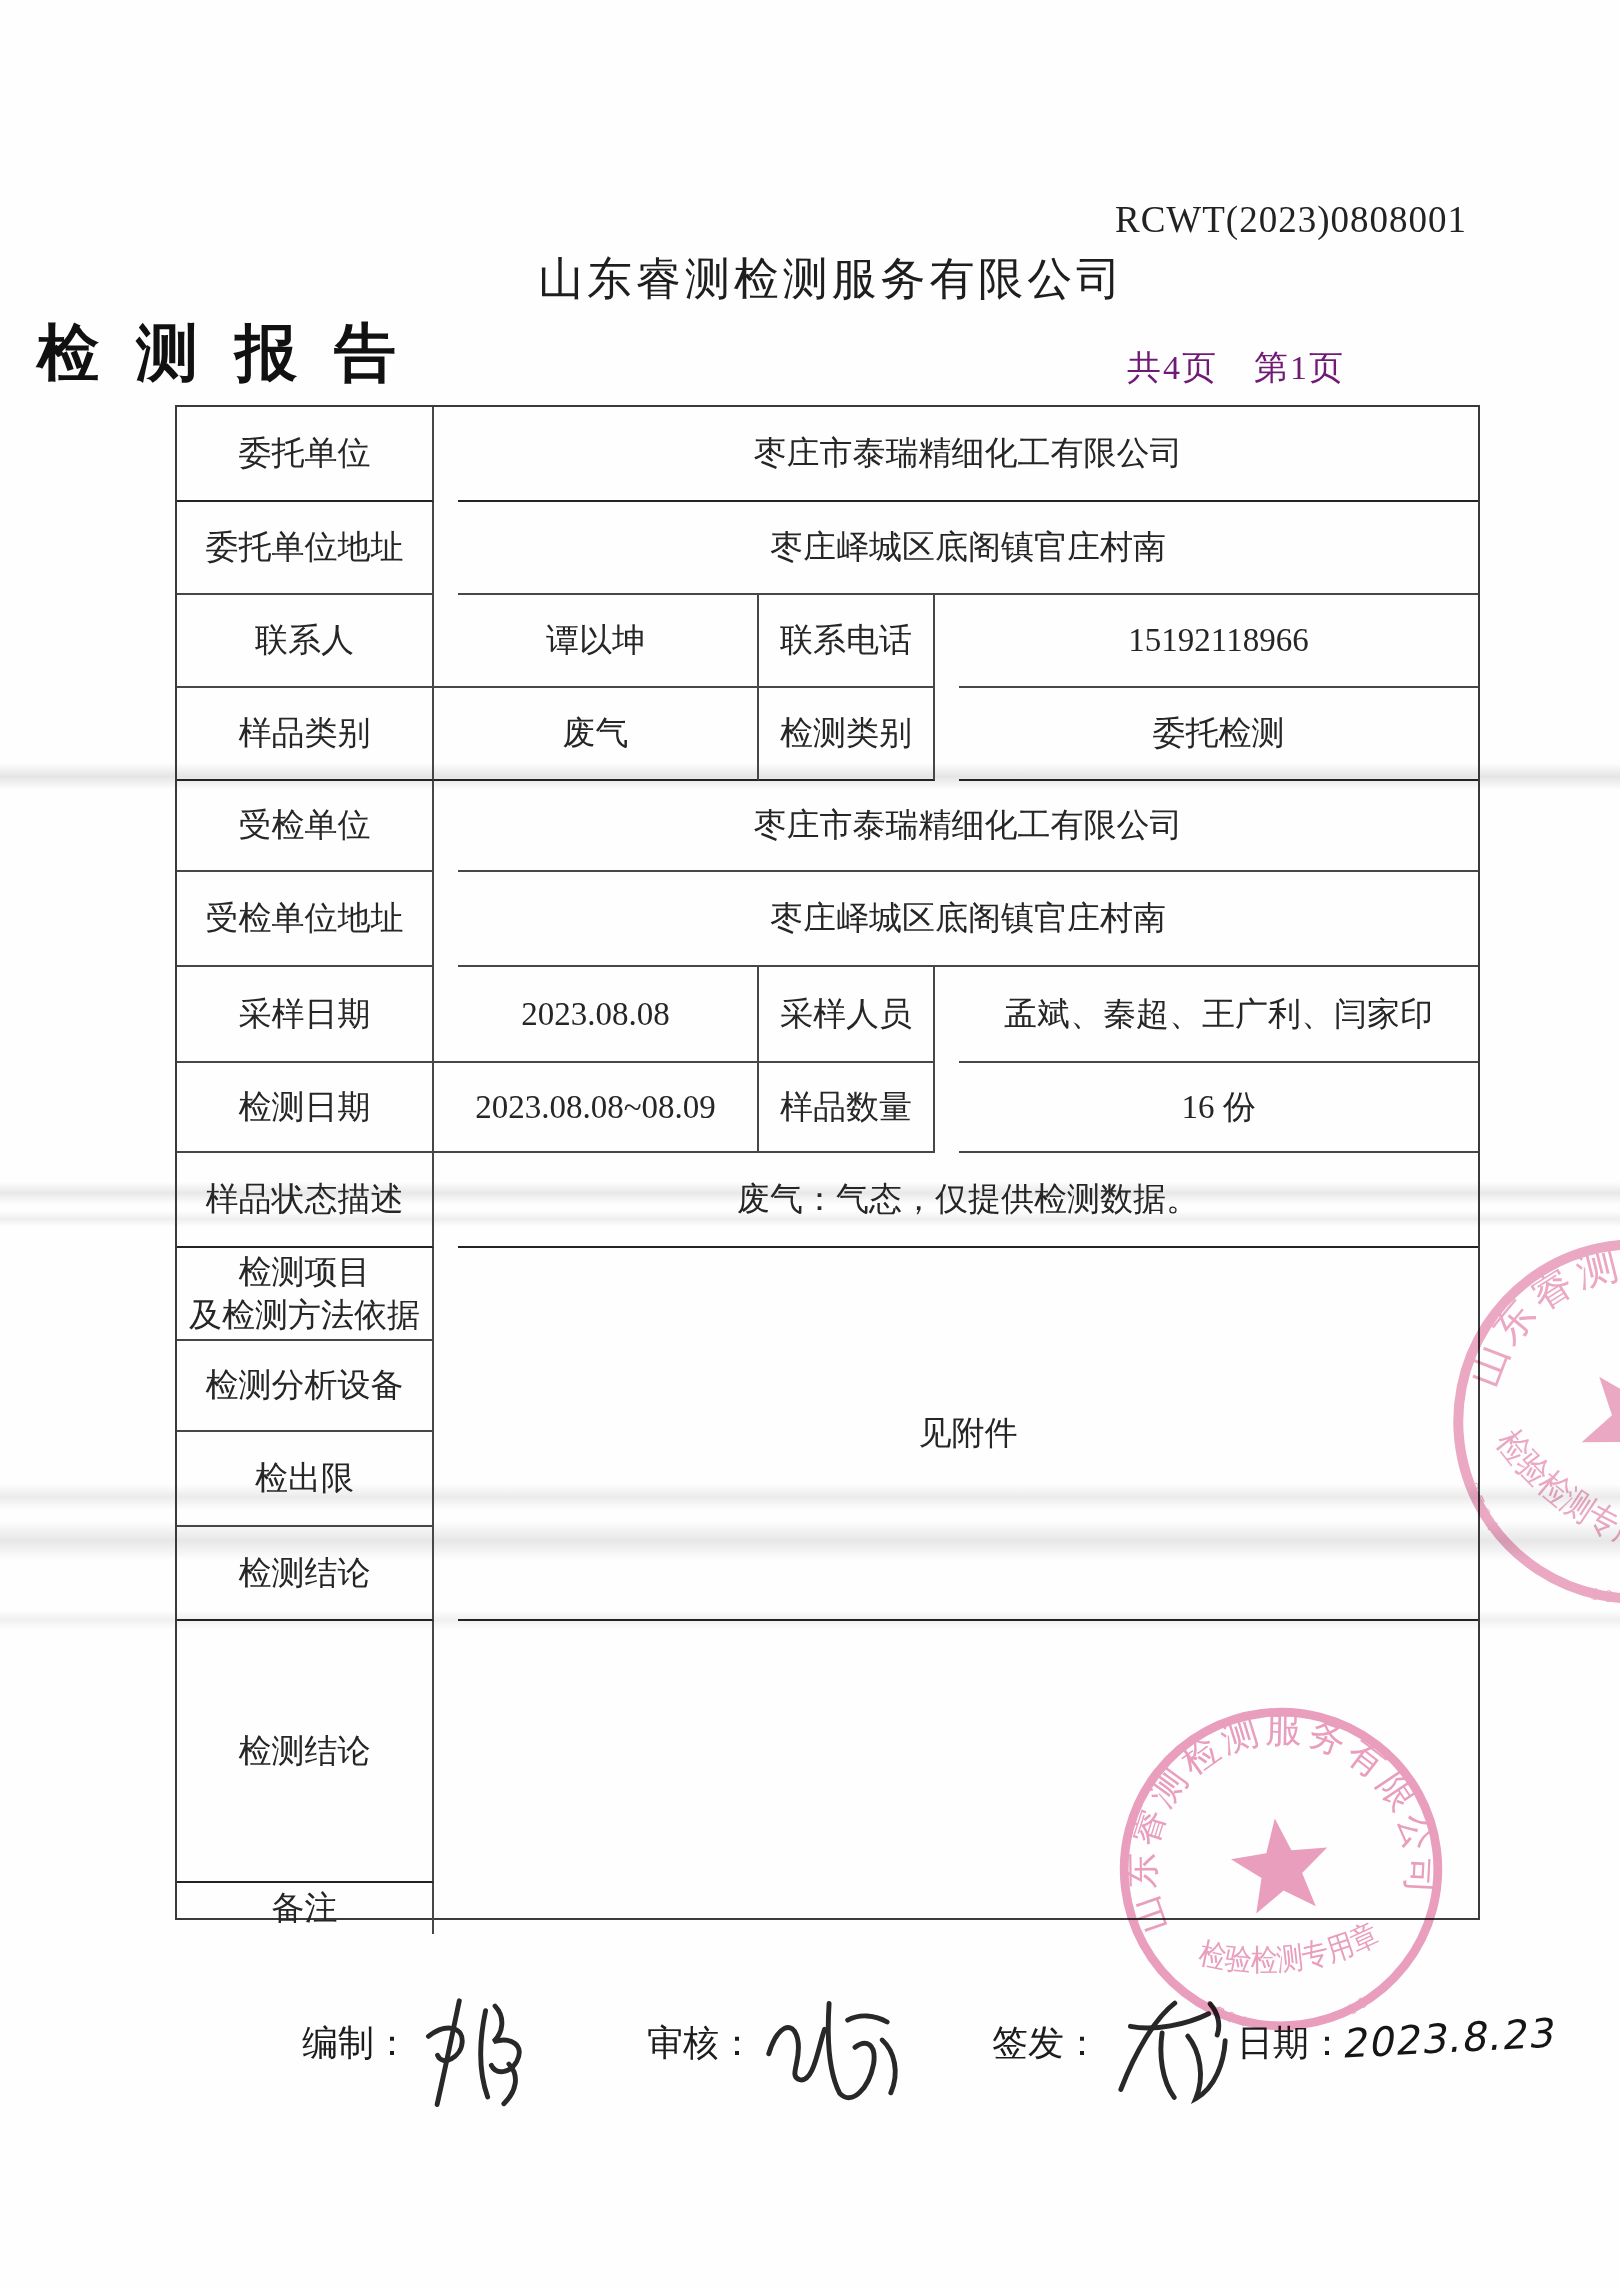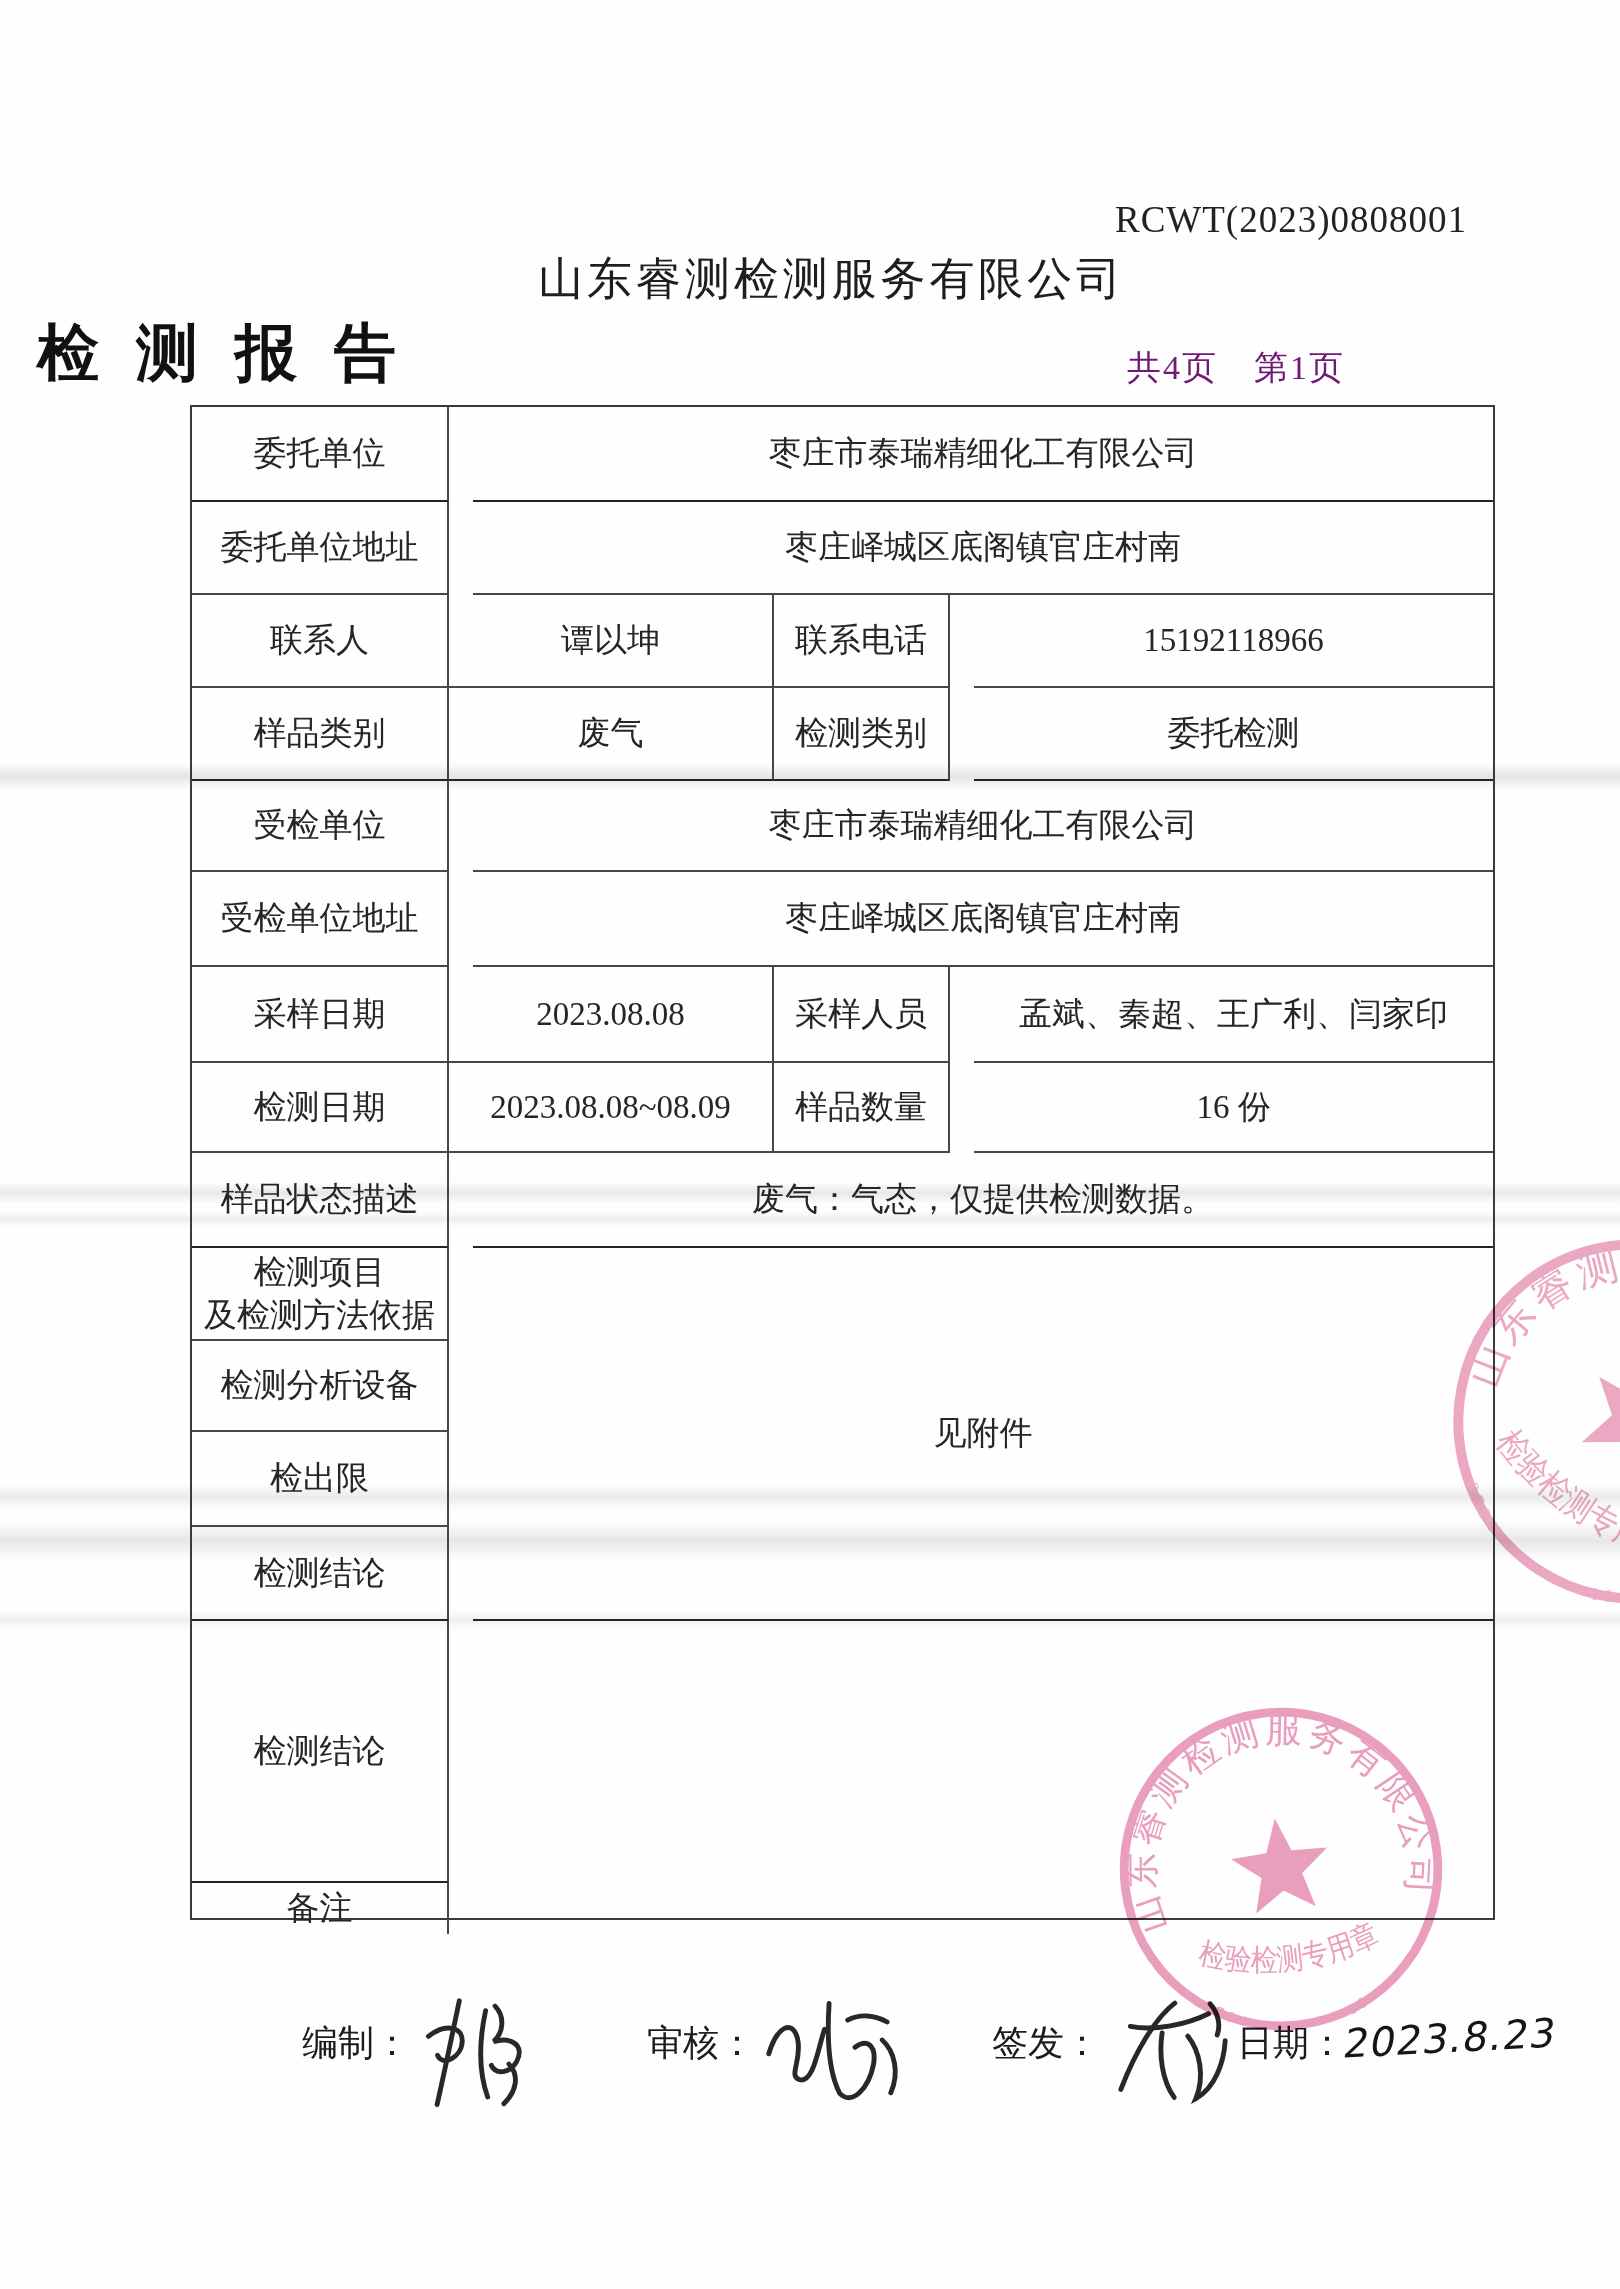--- a/index.html
+++ b/index.html
@@ -14,21 +14,21 @@
     background:linear-gradient(to bottom, rgba(0,0,0,0) 0%, rgba(60,60,60,0.16) 50%, rgba(0,0,0,0) 100%);}
   
   .report-no{position:absolute; top:198px; right:153px; font-size:37px; letter-spacing:1px; color:#222;}
   .company{position:absolute; top:249px; left:0; width:1620px; text-align:center;
     font-size:45px; letter-spacing:3.9px; transform:translateX(21.6px); color:#1e1e1e;}
   .doc-title{position:absolute; top:311px; left:0; width:1620px; text-align:left;
     font-size:62px; font-weight:bold; letter-spacing:37px; text-indent:37px; color:#111;}
   .pagination{position:absolute; top:345px; left:1127px; font-size:34px; color:#701a75; letter-spacing:2px;}
   
   .tbl{
-    position:absolute; left:190px; top:405px; width:1305px; height:1515px;
+    position:absolute; left:175px; top:405px; width:1305px; height:1515px;
     display:grid; box-sizing:border-box;
     grid-template-columns:257px 325px 176px 1fr;
     grid-template-rows:95px 93px 93px 93px 91px 95px 96px 90px 95px 93px 91px 95px 94px 262px 1fr;
     border:2.9px solid #3a3a3a;
     font-size:33px;
   }
   .cell{box-sizing:border-box; border-right:2px solid #474747; border-bottom:2px solid #474747;
     display:flex; align-items:center; justify-content:center; text-align:center;
     white-space:pre-line; line-height:1.3; padding:3.9px 7.8px;}
   .cell.no-r{border-right:none;margin-left:24px;}

